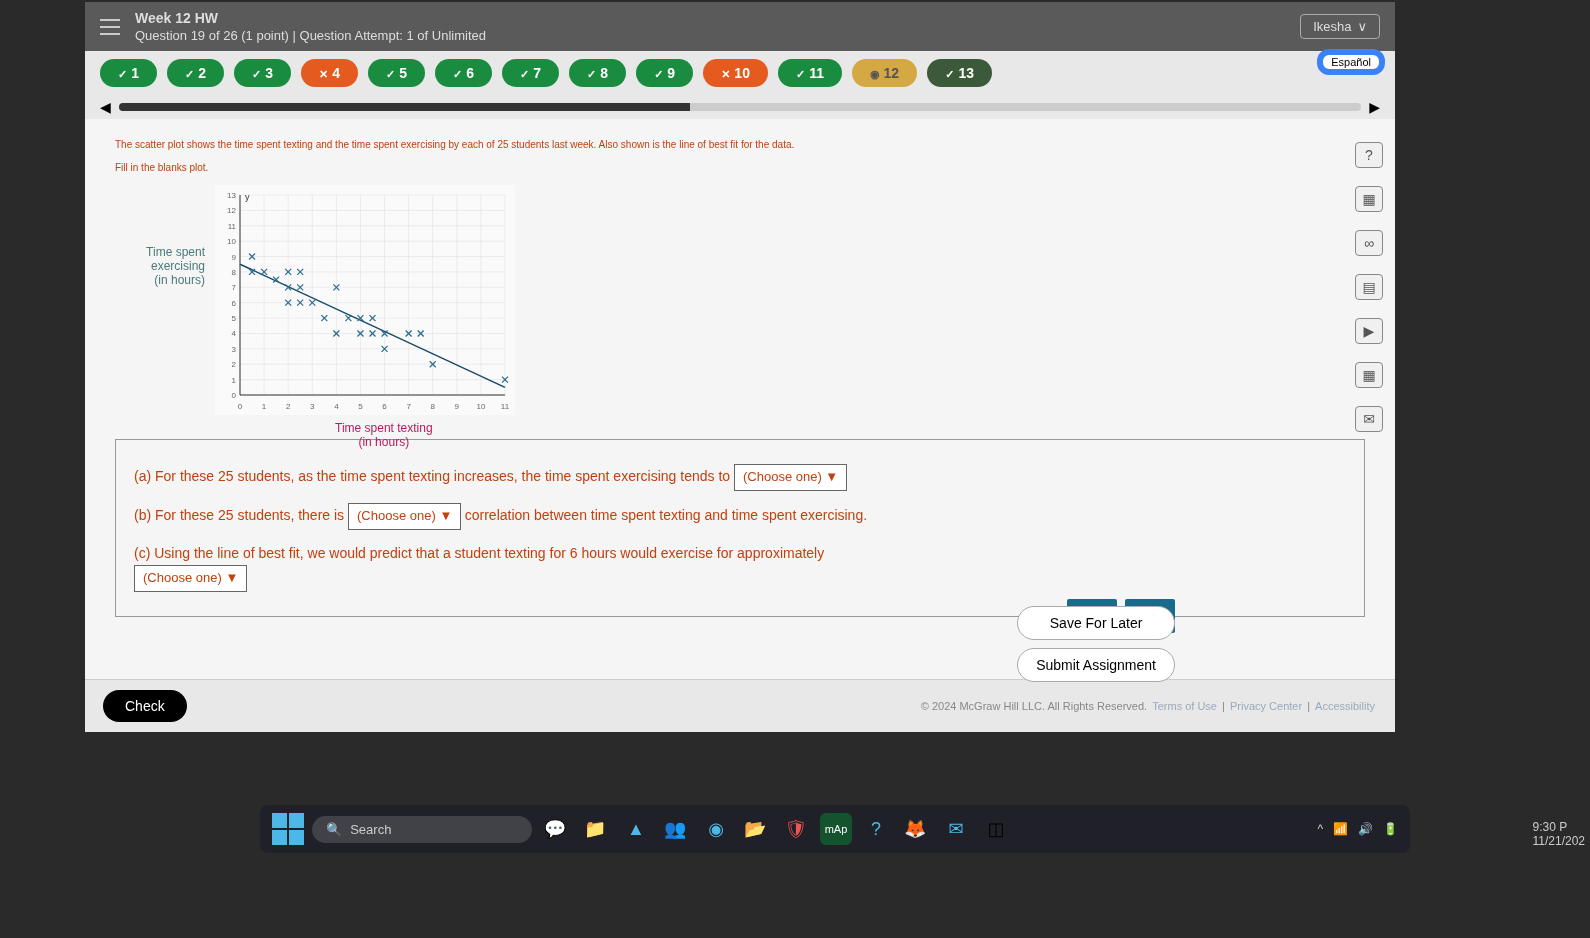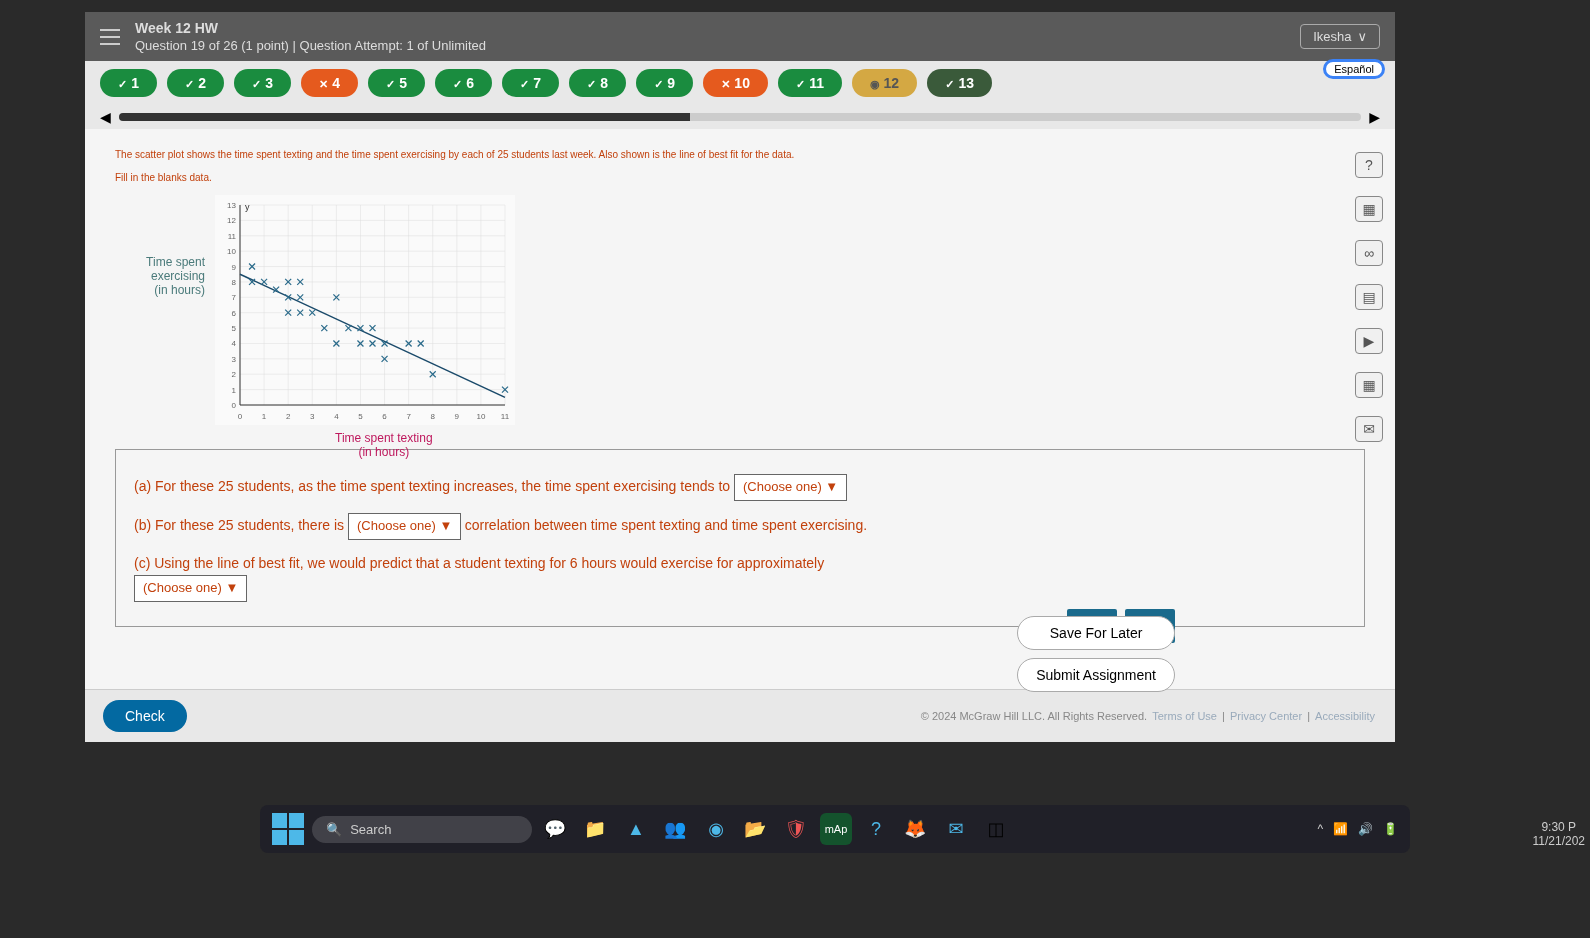--- a/index.html
+++ b/index.html
@@ -1,37 +1,37 @@
 <!DOCTYPE html>
 <html><head>
 <meta charset="utf-8">
 <style>
 * { margin: 0; padding: 0; box-sizing: border-box; font-family: Arial, sans-serif; }
 body { background: #2a2a2a; width: 1590px; height: 938px; overflow: hidden; position: relative; }
 
-.app-window { position: absolute; top: 12px; left: 85px; width: 1310px; height: 730px; background: #e8e8e8; display: flex; flex-direction: column; }
+.app-window { position: absolute; top: 2px; left: 85px; width: 1310px; height: 730px; background: #e8e8e8; display: flex; flex-direction: column; }
 
 .header { background: #5a5a5a; color: #ddd; padding: 8px 15px; display: flex; align-items: center; }
 .hamburger { width: 20px; height: 16px; margin-right: 15px; display: flex; flex-direction: column; justify-content: space-between; cursor: pointer; }
 .hamburger span { height: 2px; background: #ccc; }
 .header-text { flex: 1; }
 .header-title { font-size: 14px; font-weight: bold; }
 .header-sub { font-size: 13px; margin-top: 2px; }
 .user-chip { border: 1px solid #aaa; padding: 4px 12px; border-radius: 4px; font-size: 13px; display: flex; align-items: center; gap: 6px; cursor: pointer; }
 
 .nav-row { background: #e8e8e8; padding: 8px 15px; display: flex; align-items: center; gap: 10px; position: relative; }
 .pill { padding: 6px 18px; border-radius: 18px; color: #fff; font-size: 14px; font-weight: bold; display: flex; align-items: center; gap: 4px; cursor: pointer; }
 .pill.green { background: #1a8c3f; }
 .pill.red { background: #e55a1e; }
 .pill.amber { background: #d4a843; color: #555; }
 .pill.dark { background: #3a5a3a; }
 .check-mark::before { content: "✓"; font-size: 11px; }
 .x-mark::before { content: "✕"; font-size: 11px; }
 .dot-mark::before { content: "◉"; font-size: 11px; }
-.espanol { position: absolute; right: 10px; top: -2px; background: #fff; border: 3px solid #3b82f6; border-radius: 12px; padding: 1px 8px; font-size: 11px; }
+.espanol { position: absolute; right: 10px; top: -2px; background: #fff; border: 6px solid #3b82f6; border-radius: 12px; padding: 1px 8px; font-size: 11px; }
 
 .progress-row { padding: 4px 15px; display: flex; align-items: center; gap: 8px; }
 .arrow-left { cursor: pointer; font-size: 14px; }
 .arrow-right { cursor: pointer; font-size: 14px; margin-left: auto; }
 .progress-bar { flex: 1; height: 8px; background: #ccc; border-radius: 4px; overflow: hidden; }
 .progress-fill { height: 100%; background: #333; width: 46%; }
 
 .content { flex: 1; background: #f5f5f5; padding: 20px 30px; position: relative; overflow: hidden; }
 .content p { font-size: 10px; color: #c2410c; margin-bottom: 12px; font-family: Liberation Sans, sans-serif; }
 
@@ -44,32 +44,32 @@
 .q-line { font-size: 14px; color: #c2410c; margin: 12px 0; font-family: Georgia, serif; line-height: 1.6; }
 .choose-box { display: inline-block; border: 1px solid #666; padding: 2px 8px; font-size: 13px; cursor: pointer; background: #fff; }
 
 .action-btns { position: absolute; right: 220px; top: 480px; display: flex; gap: 8px; }
 .action-btn { width: 50px; height: 34px; background: #1a6a8c; color: #fff; border: none; font-size: 16px; cursor: pointer; border-radius: 2px; }
 
 .right-tools { position: absolute; right: 12px; top: 140px; display: flex; flex-direction: column; gap: 18px; }
 .tool-icon { width: 28px; height: 26px; border: 1px solid #888; border-radius: 4px; display: flex; align-items: center; justify-content: center; font-size: 14px; color: #555; cursor: pointer; background: #f0f0f0; }
 
 .bottom-row { background: #e8e8e8; padding: 10px 18px; display: flex; align-items: center; border-top: 1px solid #ccc; }
-.check-btn { background: #0369a1; color: #fff; padding: 8px 22px; border-radius: 18px; border: none; font-size: 14px; cursor: pointer; }
+.check-btn { background: #000000; color: #fff; padding: 8px 22px; border-radius: 18px; border: none; font-size: 14px; cursor: pointer; }
 .save-btn, .submit-btn { padding: 8px 18px; border: 1px solid #aaa; border-radius: 18px; background: #fff; font-size: 14px; cursor: pointer; margin-left: 8px; }
 .footer-links { margin-left: auto; font-size: 11px; color: #888; }
 .footer-links a { color: #9ab; margin: 0 2px; cursor: pointer; }
 
 .taskbar { position: absolute; bottom: 85px; left: 260px; width: 1150px; height: 48px; background: rgba(30,30,40,0.85); border-radius: 8px; display: flex; align-items: center; padding: 0 12px; gap: 8px; }
 .start-btn { width: 32px; height: 32px; display: grid; grid-template-columns: 1fr 1fr; gap: 2px; cursor: pointer; }
 .start-btn span { background: #4db8e8; }
 .search-box { background: rgba(255,255,255,0.15); border-radius: 18px; padding: 6px 14px; color: #ccc; font-size: 13px; width: 220px; display: flex; align-items: center; gap: 8px; cursor: pointer; }
 .task-icon { width: 32px; height: 32px; border-radius: 6px; cursor: pointer; display: flex; align-items: center; justify-content: center; font-size: 18px; }
 .tray { margin-left: auto; color: #ccc; font-size: 12px; display: flex; align-items: center; gap: 10px; }
-.clock { position: absolute; bottom: 90px; right: 5px; color: #ccc; font-size: 12px; text-align: center; }
+.clock { position: absolute; bottom: 90px; right: 5px; color: #ccc; font-size: 12px; text-align: left; }
 
 .bottom-actions { position: absolute; right: 220px; bottom: 50px; display: flex; gap: 8px; flex-direction: column; }
 </style>
 </head>
 <body>
 
 <div class="app-window">
 
   <div class="header">
     <div class="hamburger">
@@ -146,21 +146,21 @@
   <div class="progress-row">
     <span class="arrow-left">◀</span>
     <div class="progress-bar">
         <div class="progress-fill"></div>
       </div>
     <span class="arrow-right">▶</span>
   </div>
 
   <div class="content">
     <p>The scatter plot shows the time spent texting and the time spent exercising by each of 25 students last week. Also shown is the line of best fit for the data.</p>
-    <p>Fill in the blanks data.</p>
+    <p>Fill in the blanks plot.</p>
 
     <div class="chart-container">
       <div class="y-label">
         <div>Time spent</div>
         <div>exercising</div>
         <div>(in hours)</div>
       </div>
       <svg class="chart-svg" id="chart-svg" width="300" height="230">
           <line x1="25" y1="210" x2="25" y2="10" stroke="#ddd" stroke-width="0.5"></line>
           <line x1="49.09090909090909" y1="210" x2="49.09090909090909" y2="10" stroke="#ddd" stroke-width="0.5"></line>

